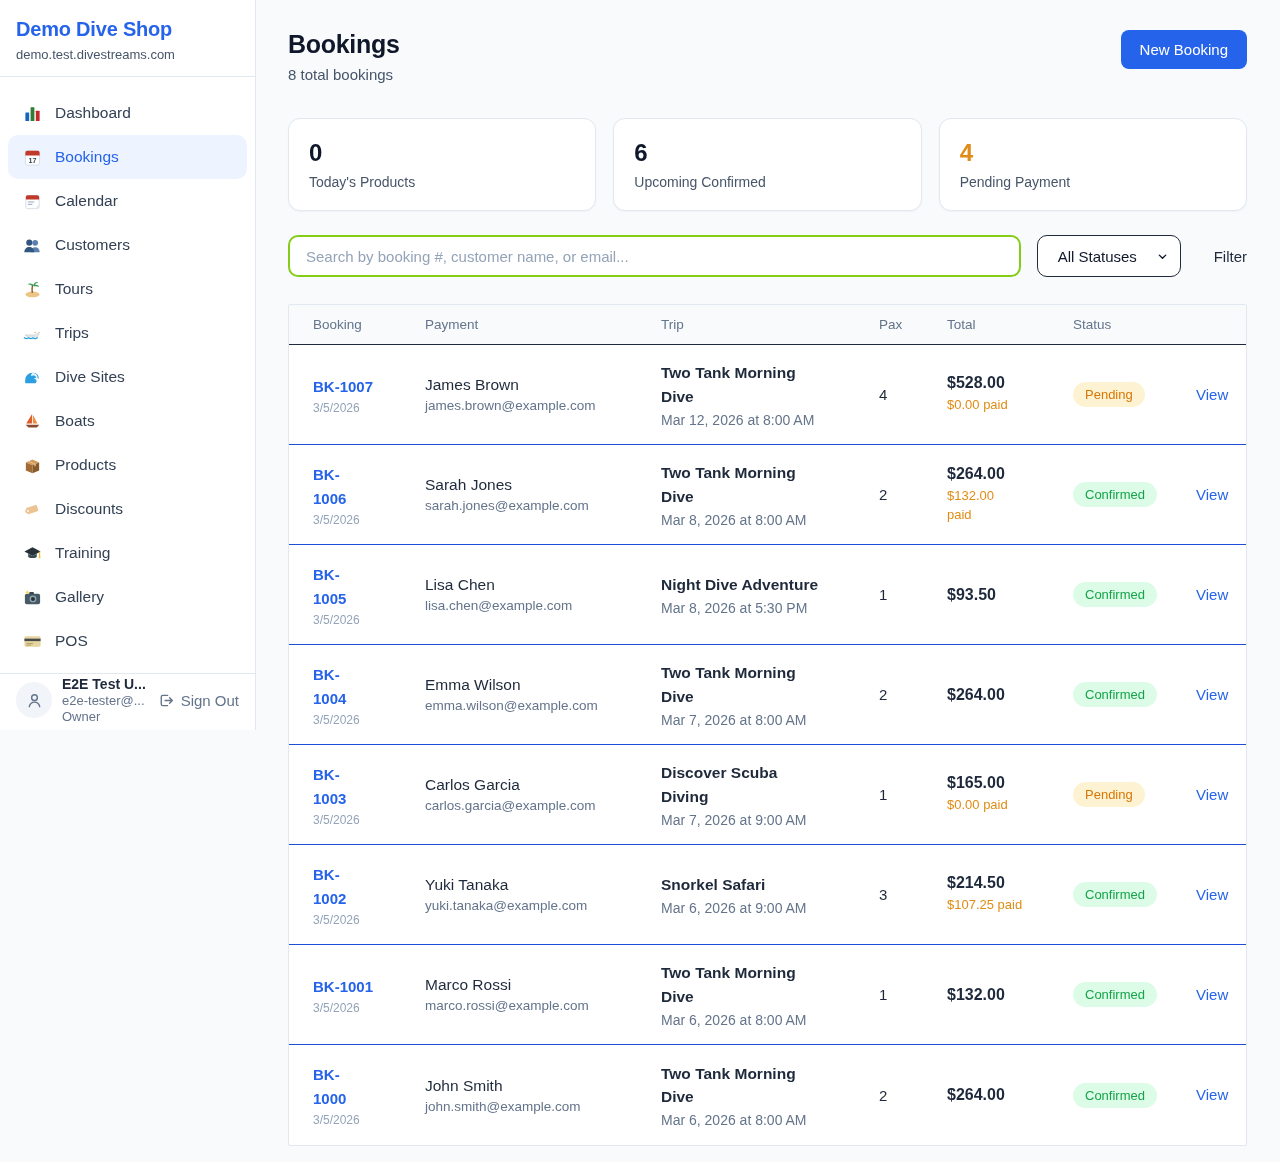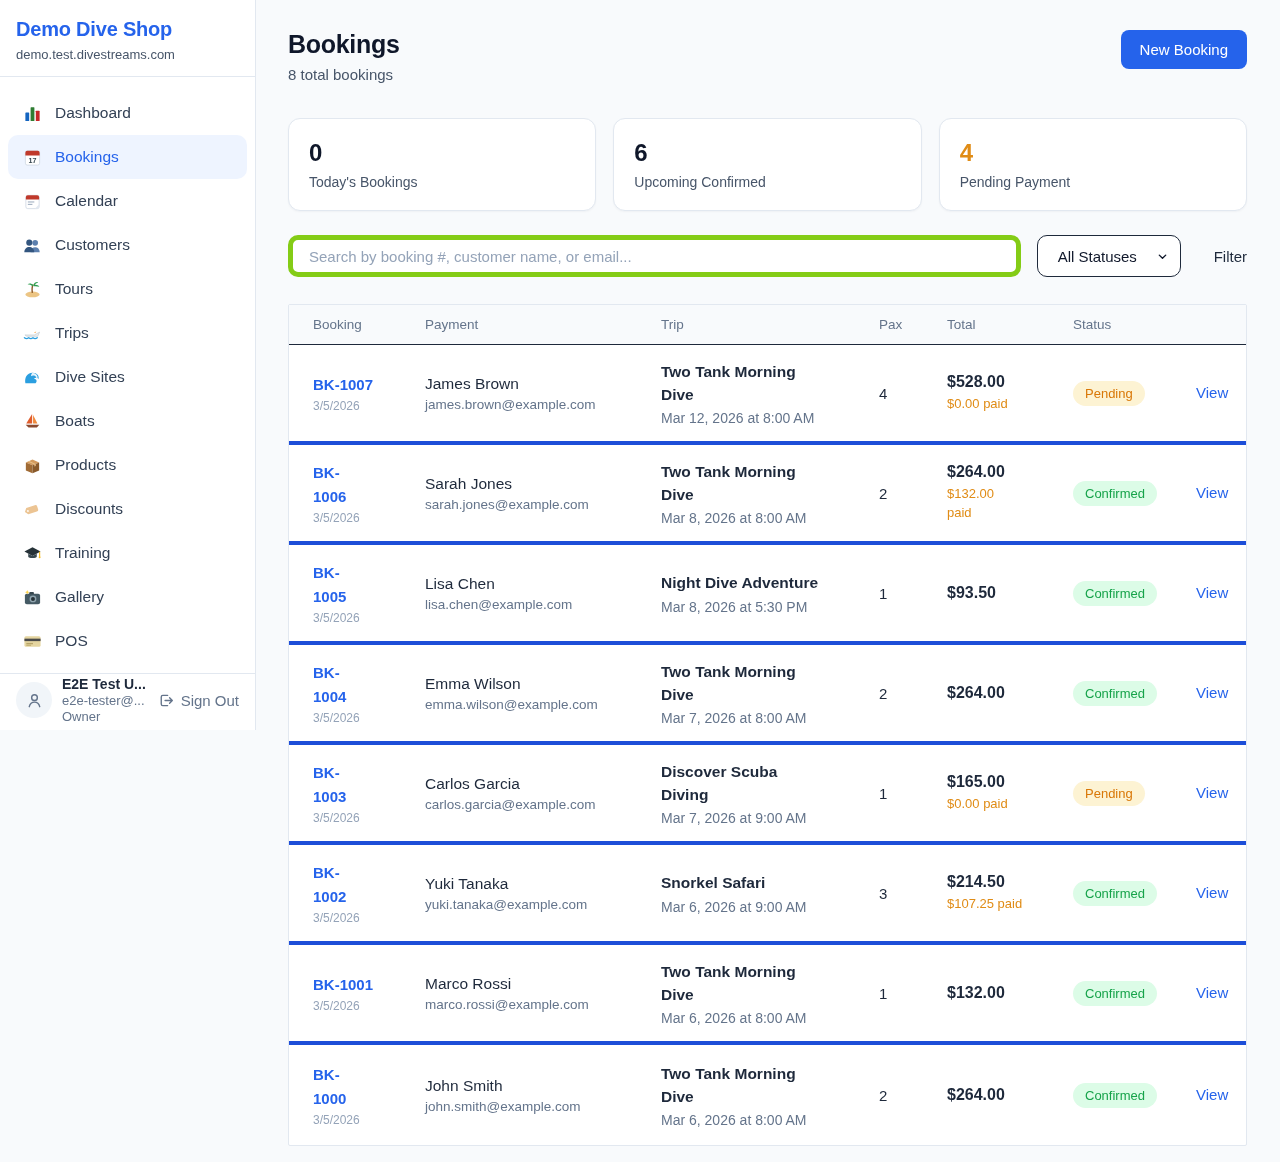--- a/index.html
+++ b/index.html
@@ -30,31 +30,31 @@
   .page-sub { margin-top:7px; font-size:15px; color:#475569; }
   .btn-primary { background:#2563eb; color:#fff; border:none; border-radius:8px; padding:11px 19px; font-size:15px; font-weight:500; font-family:inherit; cursor:pointer; }
 
   .stats { margin-top:35px; display:grid; grid-template-columns:1fr 1fr 1fr; gap:17px; }
   .stat-card { background:#fff; border:1px solid #e2e8f0; border-radius:12px; padding:20px; box-shadow:0 1px 2px rgba(15,23,42,0.04); }
   .stat-value { font-size:24px; font-weight:700; color:#0f172a; }
   .stat-value.orange { color:#e08c16; }
   .stat-label { margin-top:7px; font-size:14px; color:#475569; }
 
   .filter-row { margin-top:24px; display:flex; align-items:center; }
-  .search-input { flex:1; height:42px; border:5px solid #84cc16; border-radius:10px; padding:0 16px; font-size:15px; font-family:inherit; color:#1e293b; background:#fff; outline:none; }
+  .search-input { flex:1; height:42px; border:2px solid #84cc16; border-radius:10px; padding:0 16px; font-size:15px; font-family:inherit; color:#1e293b; background:#fff; outline:none; }
   .search-input::placeholder { color:#94a3b8; }
   .select-box { margin-left:16px; height:42px; width:144px; border:1px solid #1e293b; border-radius:10px; background:#fff; display:flex; align-items:center; justify-content:space-between; padding:0 12px 0 20px; font-size:15px; color:#0f172a; cursor:pointer; }
   .filter-link { margin-left:33px; font-size:15px; color:#1e293b; cursor:pointer; }
 
   
   .table-card { margin-top:27px; background:#fff; border:1px solid #e2e8f0; border-radius:2px; overflow:hidden; }
   .tgrid { display:grid; grid-template-columns:112px 236px 218px 68px 126px 123px 1fr; align-items:center; padding:0 14px 0 24px; }
   .thead { height:40px; background:#f8fafc; border-bottom:1px solid #1e293b; }
   .th { font-size:13.5px; font-weight:500; color:#64748b; }
-  .trow { min-height:100px; border-bottom:4px solid #1d4ed8; padding-top:14px; padding-bottom:14px; }
+  .trow { min-height:100px; border-bottom:1px solid #1d4ed8; padding-top:14px; padding-bottom:14px; }
   .trow:last-child { border-bottom:none; }
   .bk-id { font-size:15px; font-weight:600; color:#2563eb; white-space:pre-line; line-height:1.6; cursor:pointer; }
   .bk-date { margin-top:2px; font-size:12px; color:#94a3b8; }
   .cust-name { font-size:15.5px; color:#1e293b; }
   .cust-email { margin-top:4px; font-size:13.5px; color:#64748b; }
   .trip-name { font-size:15.5px; font-weight:600; color:#1e293b; white-space:pre-line; line-height:1.5; }
   .trip-date { margin-top:4px; font-size:14px; color:#64748b; }
   .pax { font-size:15px; color:#1e293b; }
   .total { font-size:16px; font-weight:700; color:#1e293b; }
   .paid { margin-top:4px; font-size:13px; color:#e08c16; white-space:pre-line; line-height:1.45; }
@@ -242,21 +242,21 @@
       <div>
         <h1 class="page-title">Bookings</h1>
         <div class="page-sub">8 total bookings</div>
       </div>
       <button class="btn-primary">New Booking</button>
     </div>
 
     <div class="stats">
       <div class="stat-card">
         <div class="stat-value">0</div>
-        <div class="stat-label">Today's Bookings</div>
+        <div class="stat-label">Today's Products</div>
       </div>
       <div class="stat-card">
         <div class="stat-value">6</div>
         <div class="stat-label">Upcoming Confirmed</div>
       </div>
       <div class="stat-card">
         <div class="stat-value orange">4</div>
         <div class="stat-label">Pending Payment</div>
       </div>
     </div>

